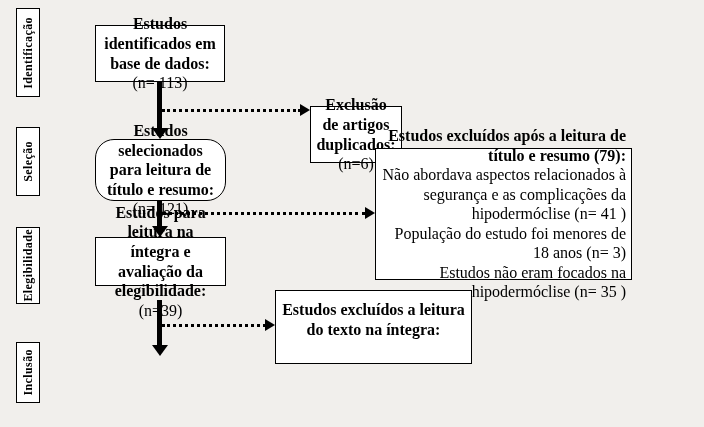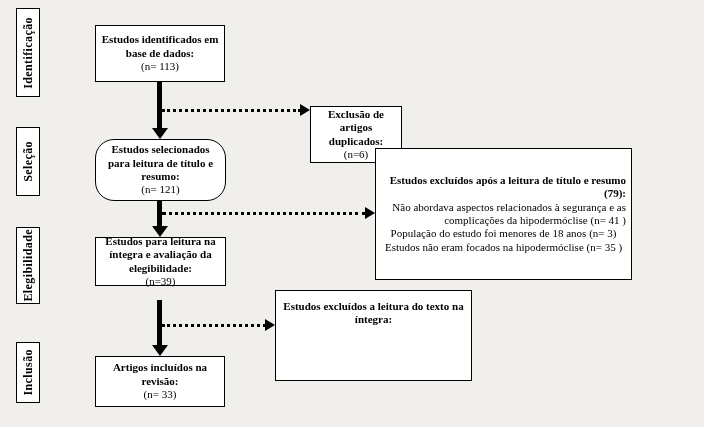--- a/index.html
+++ b/index.html
@@ -17,21 +17,21 @@
   }
   .box {
     position: absolute;
     background: #ffffff;
     border: 1.5px solid #000000;
     display: flex;
     flex-direction: column;
     justify-content: center;
     align-items: center;
     text-align: center;
-    font-size: 11px;
+    font-size: 16px;
     line-height: 1.22;
     padding: 17px 5px;
     color: #000000;
   }
   .box.top-align { justify-content: flex-start; padding-top: 9px; }
   .box-title { font-weight: bold; }
   .box-count { font-weight: normal; }
   .box-line { font-weight: normal; }
   .stage {
     position: absolute;
@@ -101,38 +101,34 @@
   <div class="box" style="left:95px; top:139px; width:131px; height:62px;border-radius:19px;">
     <div class="box-title">Estudos selecionados para leitura de título e resumo:</div>
     <div class="box-count">(n= 121)</div>
   </div>
 
   <div class="box" style="left:95px; top:237px; width:131px; height:49px;">
     <div class="box-title">Estudos para leitura na íntegra e avaliação da elegibilidade:</div>
     <div class="box-count">(n=39)</div>
   </div>
 
-  <div class="box" style="left:95px; top:356px; width:130px; height:51px;">
-    <div class="box-title">Artigos incluídos na revisão:</div>
-    <div class="box-count">(n= 33)</div>
-  </div>
 
   <div class="box" style="left:310px; top:84px; width:92px; height:57px;margin-top:22px;">
     <div class="box-title">Exclusão de artigos duplicados:</div>
     <div class="box-count">(n=6)</div>
   </div>
 
   <div class="box" style="left:375px; top:148px; width:257px; height:132px;text-align:right;">
     <div class="box-title">Estudos excluídos após a leitura de título e resumo (79):</div>
     <div class="box-line">Não abordava aspectos relacionados à segurança e as complicações da hipodermóclise (n= 41 )</div>
     <div class="box-line">População do estudo foi menores de 18 anos (n= 3)</div>
     <div class="box-line">Estudos não eram focados na hipodermóclise (n= 35 )</div>
   </div>
 
-  <div class="box top-align" style="left:275px; top:290px; width:197px; height:91px;justify-content:space-between;">
+  <div class="box top-align" style="left:275px; top:290px; width:197px; height:74px;justify-content:space-between;">
     <div class="box-title">Estudos excluídos a leitura do texto na íntegra:</div>
   </div>
 
   <div class="varrow" style="left:157px; top:82px; height:47px;"></div>
   <div class="vhead" style="left:152px; top:128px;"></div>
 
   <div class="varrow" style="left:157px; top:201px; height:26px;"></div>
   <div class="vhead" style="left:152px; top:226px;"></div>
 
   <div class="varrow" style="left:157px; top:300px; height:46px;"></div>

